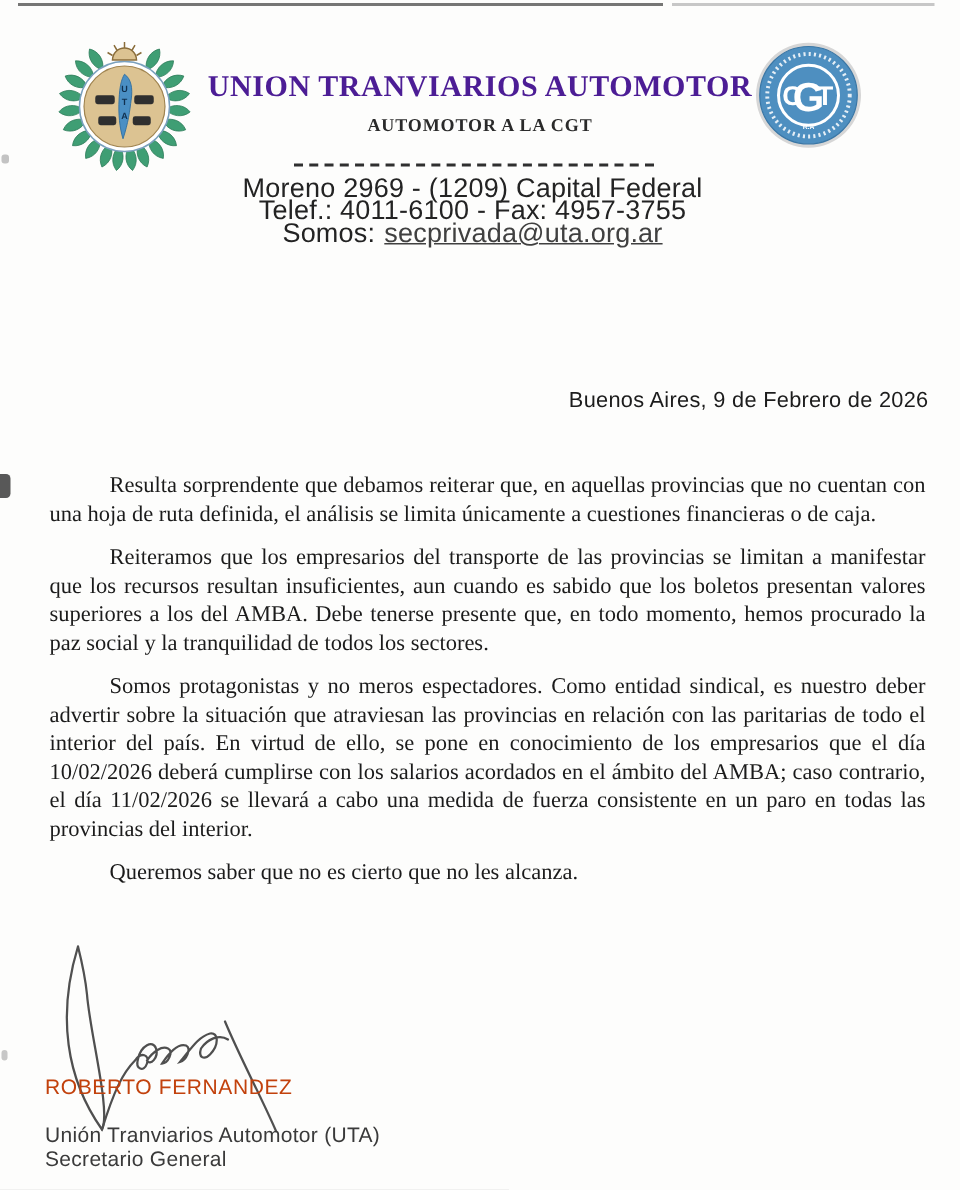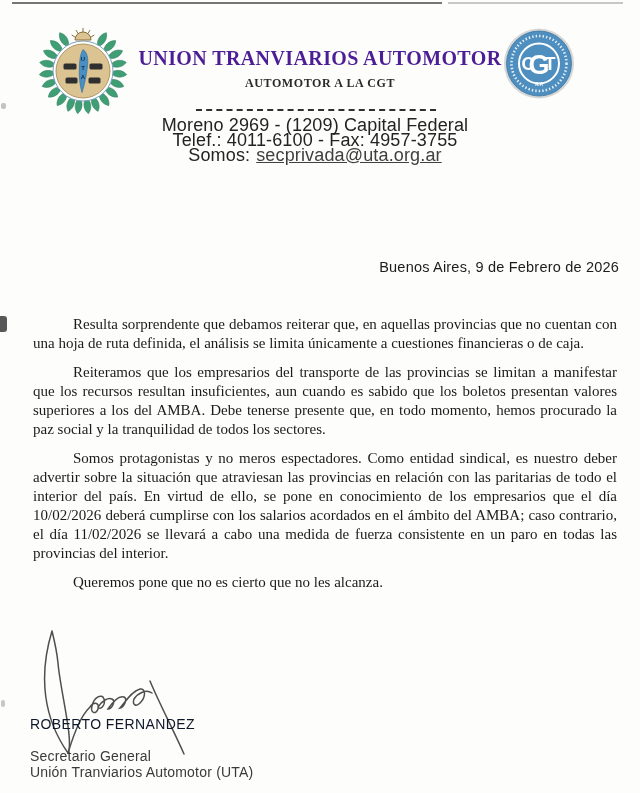--- a/index.html
+++ b/index.html
@@ -59,21 +59,21 @@
     font-size:15px;line-height:19px;
     text-align:justify;
   }
   .letter-body p{margin:0 0 10px 0;text-indent:40px;}
 
   
   .signature-svg{position:absolute;left:28px;top:627px;}
   .signer-name{
     position:absolute;top:716px;left:30px;
     font-family:"Liberation Sans", sans-serif;
-    font-size:14px;letter-spacing:.4px;color:#0f172a;
+    font-size:14px;letter-spacing:.4px;color:#c2410c;
   }
   .signer-block{
     position:absolute;top:748px;left:30px;
     font-family:"Liberation Sans", sans-serif;
     font-size:14px;line-height:16px;color:#3a3a3a;letter-spacing:.2px;
   }
 </style>
 </head>
 <body>
 
@@ -160,36 +160,36 @@
       <span class="mail-label">Somos:</span><a class="mail-link">secprivada@uta.org.ar</a>
     </div>
   </div>
 
   <div class="date-line">Buenos Aires, 9 de Febrero de 2026</div>
 
   <div class="letter-body">
     <p>Resulta sorprendente que debamos reiterar que, en aquellas provincias que no cuentan con una hoja de ruta definida, el análisis se limita únicamente a cuestiones financieras o de caja.</p>
     <p>Reiteramos que los empresarios del transporte de las provincias se limitan a manifestar que los recursos resultan insuficientes, aun cuando es sabido que los boletos presentan valores superiores a los del AMBA. Debe tenerse presente que, en todo momento, hemos procurado la paz social y la tranquilidad de todos los sectores.</p>
     <p>Somos protagonistas y no meros espectadores. Como entidad sindical, es nuestro deber advertir sobre la situación que atraviesan las provincias en relación con las paritarias de todo el interior del país. En virtud de ello, se pone en conocimiento de los empresarios que el día 10/02/2026 deberá cumplirse con los salarios acordados en el ámbito del AMBA; caso contrario, el día 11/02/2026 se llevará a cabo una medida de fuerza consistente en un paro en todas las provincias del interior.</p>
-    <p>Queremos pone que no es cierto que no les alcanza.</p>
+    <p>Queremos saber que no es cierto que no les alcanza.</p>
   </div>
 
   <svg class="signature-svg" width="170" height="135" viewBox="0 0 170 135">
     <g fill="none" stroke="#3d3d3d" stroke-width="1.5" stroke-linecap="round" opacity="0.9">
       <path d="M 24,4 C 10,50 16,92 40,126 C 46,114 32,62 30,36 C 29,26 26,12 24,4"></path>
       <path d="M 40,126 C 48,100 54,88 62,80
                C 66,74 72,76 70,82 C 68,88 62,86 64,79
                C 66,70 74,66 76,72 C 78,78 72,84 70,80
                C 74,74 80,70 84,72 C 88,74 84,82 80,82
                C 84,76 90,68 96,70 C 100,72 96,80 92,81
                C 98,74 104,64 112,62 C 118,61 118,70 112,76
                C 108,80 104,78 106,72 C 110,66 118,62 124,66"></path>
       <path d="M 122,54 C 132,78 146,104 156,127"></path>
     </g>
   </svg>
 
   <div class="signer-name">ROBERTO FERNANDEZ</div>
   <div class="signer-block">
+    <div>Unión Tranviarios Automotor (UTA)</div>
     <div>Secretario General</div>
-    <div>Unión Tranviarios Automotor (UTA)</div>
   </div>
 
 </div>
 
 </body></html>

